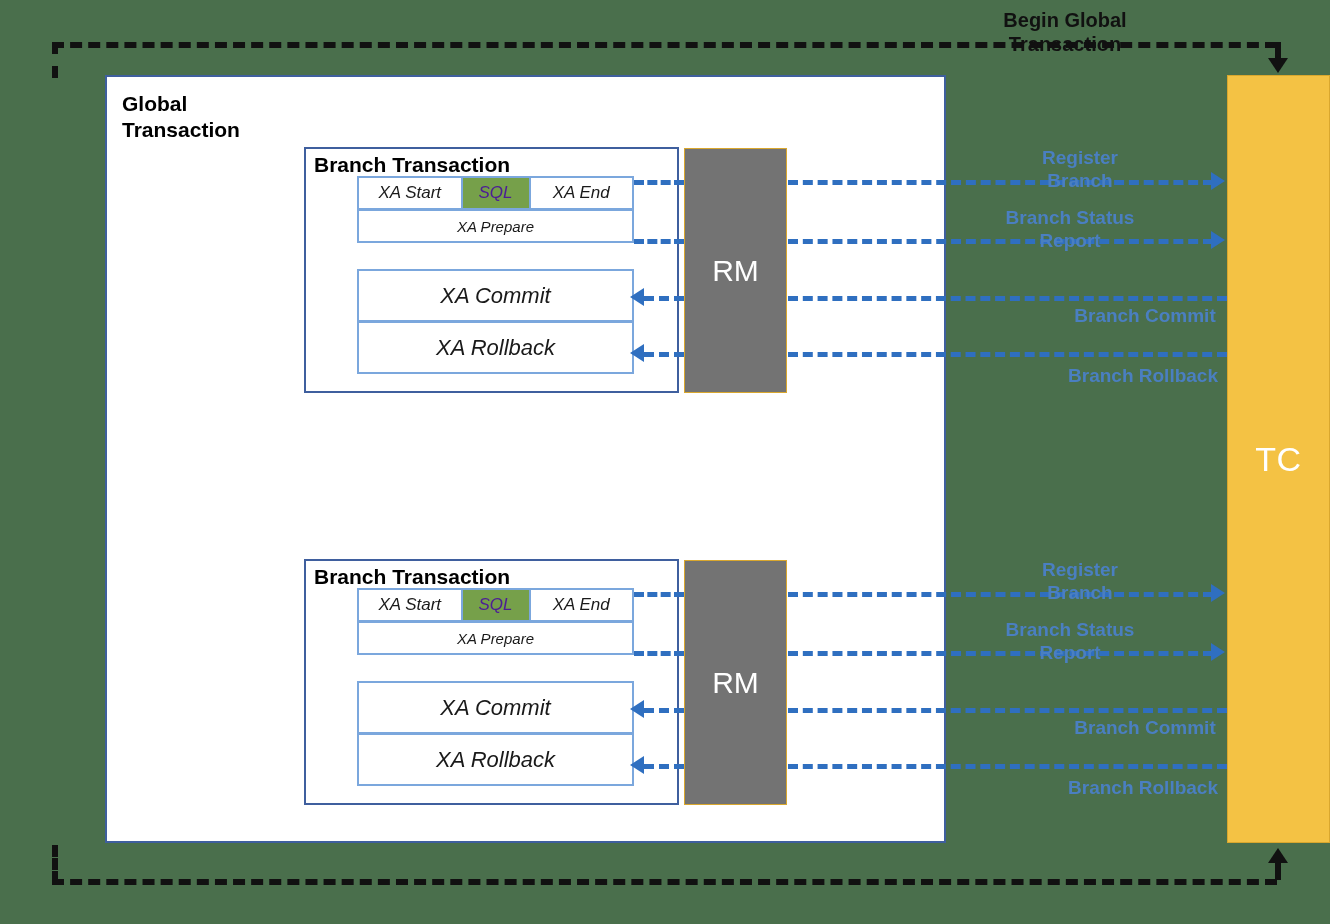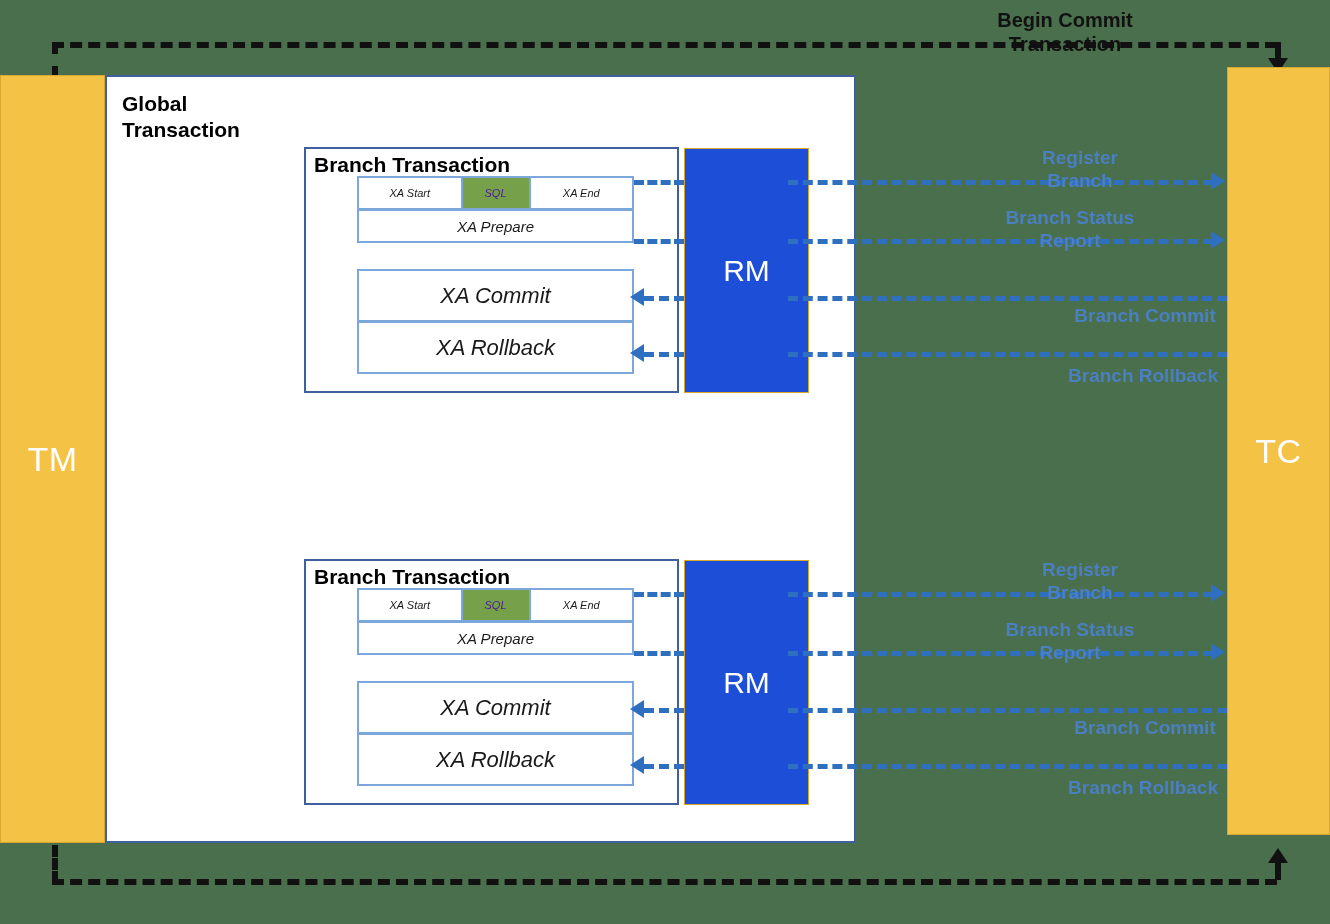--- a/index.html
+++ b/index.html
@@ -20,25 +20,25 @@
     box-sizing:border-box;
     display:flex;align-items:center;justify-content:center;
   }
   .actor-col .actor-label{
     color:#ffffff;
     font-size:34px;
     font-weight:400;
     letter-spacing:.5px;
   }
   #tm-column{left:0px;top:75px;width:105px;height:768px;}
-  #tc-column{left:1227px;top:67px;width:103px;height:768px;}
+  #tc-column{left:1227px;top:75px;width:103px;height:768px;}
 
   
   #global-transaction{
-    position:absolute;left:105px;top:75px;width:751px;height:768px;
+    position:absolute;left:105px;top:75px;width:841px;height:768px;
     background:#ffffff;
     border:2px solid #3f5f9e;
     box-sizing:border-box;
   }
   #global-transaction-title{
     position:absolute;left:15px;top:14px;
     width:160px;
     font-size:21px;font-weight:bold;color:#000;
     line-height:1.24;
   }
@@ -62,42 +62,42 @@
   .xa-row{
     position:absolute;
     border:2px solid #7ba7dd;
     box-sizing:border-box;
     background:#ffffff;
     display:flex;
   }
   .xa-cell{
     flex:1;
     display:flex;align-items:center;justify-content:center;
-    font-style:italic;font-size:11px;color:#1a1a1a;
+    font-style:italic;font-size:17px;color:#1a1a1a;
     box-sizing:border-box;
   }
   .xa-cell.sql{
     background:#76a04a;
     color:#4c1d95;
     flex:0 0 70px;
     border-left:2px solid #7ba7dd;
     border-right:2px solid #7ba7dd;
   }
   .xa-wide{
     display:flex;align-items:center;justify-content:center;
     font-style:italic;font-size:18px;color:#1a1a1a;
   }
   .xa-wide.small{font-size:15px;}
   .xa-wide.big{font-size:22px;}
 
   
   .rm-col{
     position:absolute;
-    background:#1d4ed8;border:1px solid #d9a72e;box-sizing:border-box;
-    width:125px;
+    background:#737373;border:1px solid #d9a72e;box-sizing:border-box;
+    width:103px;
     display:flex;align-items:center;justify-content:center;
   }
   .rm-col .actor-label{color:#fff;font-size:30px;}
   #rm-column-1{left:684px;top:148px;height:245px;}
   #rm-column-2{left:684px;top:560px;height:245px;}
 
   
   .blue-line{
     position:absolute;height:0;
     border-top:5px dashed #2f6fc0;
@@ -154,32 +154,29 @@
 </head>
 <body>
 
 <div id="stage">
 
   <div class="black-v" style="left:52px;top:42px;height:36px;"></div>
   <div class="black-h" style="left:52px;top:42px;width:1225px;"></div>
   <div class="black-v" style="left:1275px;top:42px;height:18px;"></div>
   <div class="black-arrow-down" style="left:1268px;top:58px;"></div>
   <div class="black-label" style="left:975px;top:8px;width:180px;">
-    <div>Begin Commit</div>
+    <div>Begin Global</div>
     <div>Transaction</div>
   </div>
 
   <div class="black-v" style="left:52px;top:845px;height:38px;"></div>
   <div class="black-h" style="left:52px;top:879px;width:1225px;"></div>
   <div class="black-v" style="left:1275px;top:862px;height:18px;"></div>
   <div class="black-arrow-up" style="left:1268px;top:848px;"></div>
 
-  <div class="actor-col" id="tm-column">
-    <span class="actor-label">TM</span>
-  </div>
 
   <div class="actor-col" id="tc-column">
     <span class="actor-label">TC</span>
   </div>
 
   <div id="global-transaction">
     <div id="global-transaction-title">
       <div>Global</div>
       <div>Transaction</div>
     </div>

